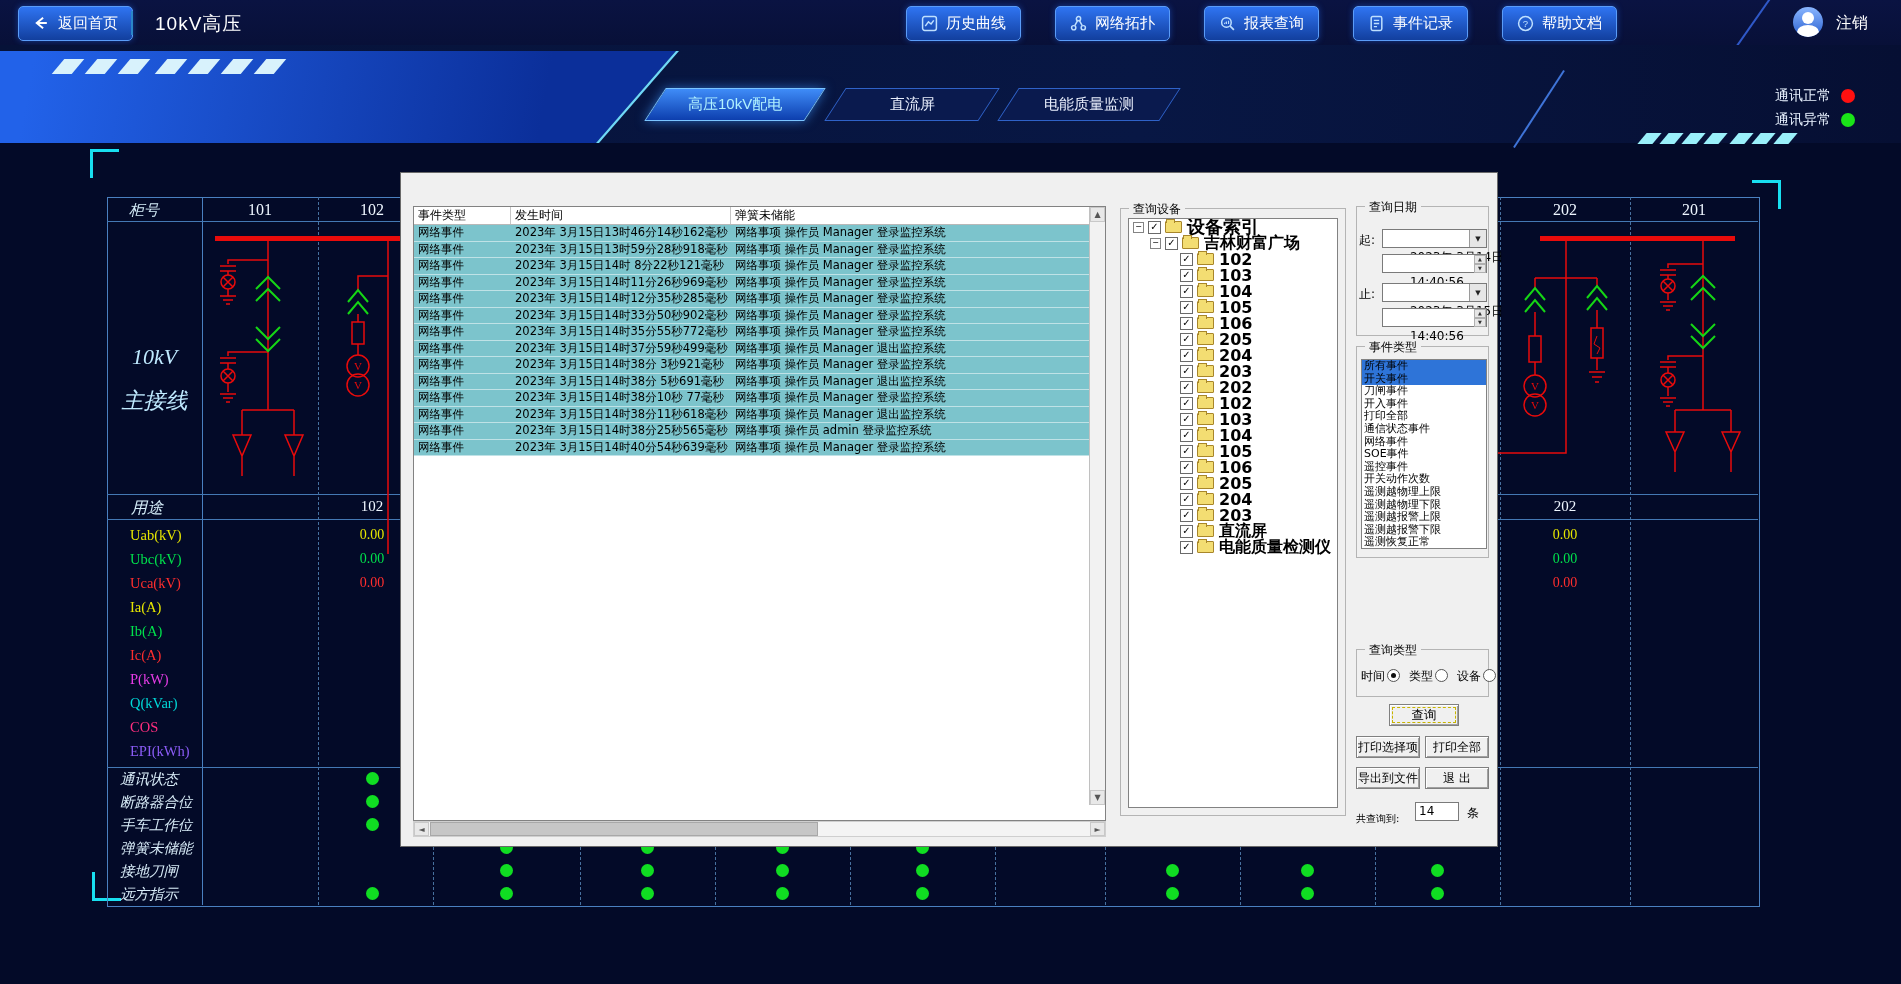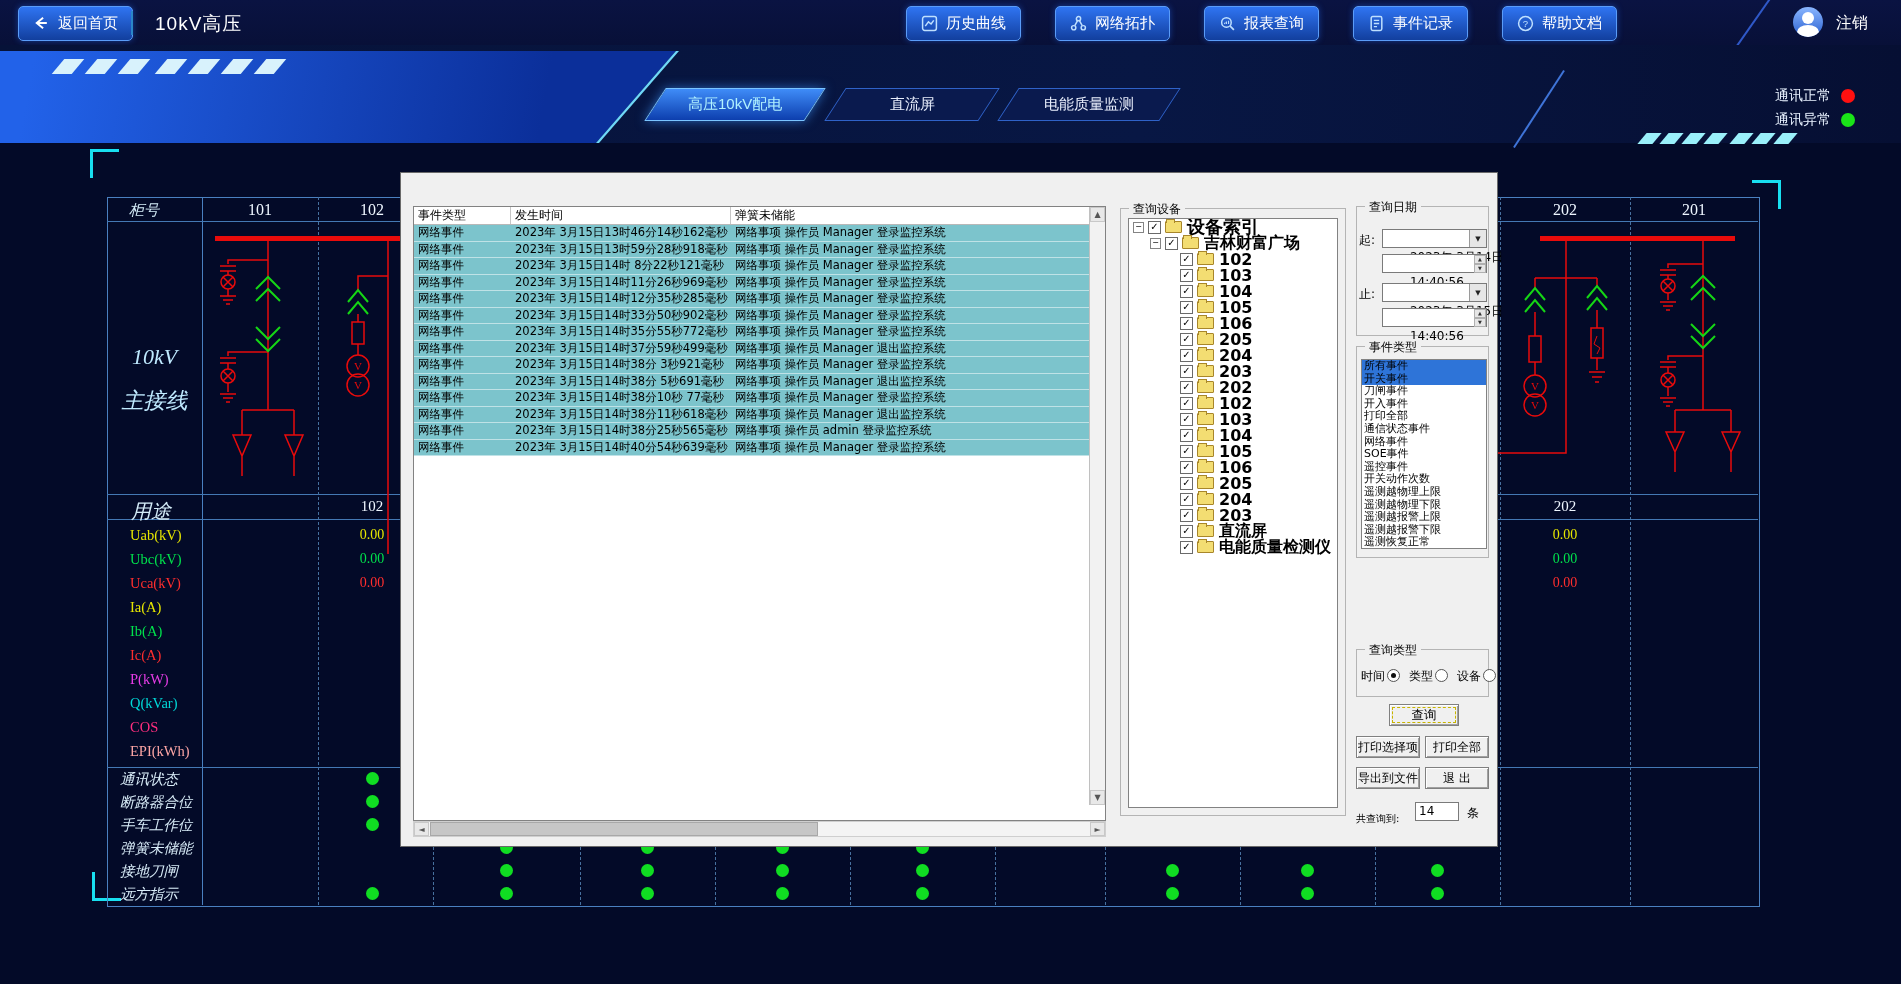--- a/index.html
+++ b/index.html
@@ -215,21 +215,21 @@
         <div class="abs vdash" style="left: 1375px;"></div>
         <div class="abs vdash" style="left: 1500px;"></div>
         <div class="abs vdash" style="left: 1630px;"></div>
         <div class="abs hline" style="top: 221px;"></div>
         <div class="abs hline" style="top: 494px;"></div>
         <div class="abs hline" style="top: 519px;"></div>
         <div class="abs hline" style="top: 767px;"></div>
       </div>
 
     <div class="abs serif-i" style="left:129px;top:201px;font-size:15px;">柜号</div>
-    <div class="abs serif-i" style="left:131px;top:498px;font-size:20px;">用途</div>
+    <div class="abs serif-i" style="left:131px;top:498px;font-size:16px;">用途</div>
     <div class="abs bus-label" style="top:344px;">10kV</div>
     <div class="abs bus-label" style="top:386px;">主接线</div>
 
     <div class="abs bus" style="left:215px;width:225px;"></div>
     <div class="abs bus" style="left:1540px;width:195px;"></div>
 
     <svg class="abs" style="left:202px;top:224px;" width="116" height="296" viewBox="0 0 116 296">
       <g stroke="#e80b0b" stroke-width="1.5" fill="none">
         <path d="M66 15 V186"></path>
         <path d="M66 36 H26 V40 M18 42 H34 M18 47 H34 M26 47 V51"></path>
@@ -326,21 +326,21 @@
         <div class="abs m-val" style="left: 1530px; top: 551px; color: rgb(0, 226, 76);">0.00</div>
         <div class="abs m-label" style="top: 575px; color: rgb(255, 46, 46);">Uca(kV)</div>
         <div class="abs m-val" style="left: 337px; top: 575px; color: rgb(255, 46, 46);">0.00</div>
         <div class="abs m-val" style="left: 1530px; top: 575px; color: rgb(255, 46, 46);">0.00</div>
         <div class="abs m-label" style="top: 599px; color: rgb(230, 230, 0);">Ia(A)</div>
         <div class="abs m-label" style="top: 623px; color: rgb(0, 226, 76);">Ib(A)</div>
         <div class="abs m-label" style="top: 647px; color: rgb(255, 46, 46);">Ic(A)</div>
         <div class="abs m-label" style="top: 671px; color: rgb(230, 60, 230);">P(kW)</div>
         <div class="abs m-label" style="top: 695px; color: rgb(0, 216, 216);">Q(kVar)</div>
         <div class="abs m-label" style="top: 719px; color: rgb(255, 46, 126);">COS</div>
-        <div class="abs m-label" style="top: 743px; color: #fca5a5;">EPI(kWh)</div>
+        <div class="abs m-label" style="top: 743px; color: #8b5cf6;">EPI(kWh)</div>
         <div class="abs s-label" style="top: 770px;">通讯状态</div>
         <div class="abs dot" style="left: 366px; top: 772px; background: rgb(16, 221, 34);"></div>
         <div class="abs s-label" style="top: 793px;">断路器合位</div>
         <div class="abs dot" style="left: 366px; top: 795px; background: rgb(16, 221, 34);"></div>
         <div class="abs s-label" style="top: 816px;">手车工作位</div>
         <div class="abs dot" style="left: 366px; top: 818px; background: rgb(16, 221, 34);"></div>
         <div class="abs s-label" style="top: 839px;">弹簧未储能</div>
         <div class="abs dot" style="left: 500px; top: 841px; background: rgb(16, 221, 34);"></div>
         <div class="abs dot" style="left: 641px; top: 841px; background: rgb(16, 221, 34);"></div>
         <div class="abs dot" style="left: 776px; top: 841px; background: rgb(16, 221, 34);"></div>

